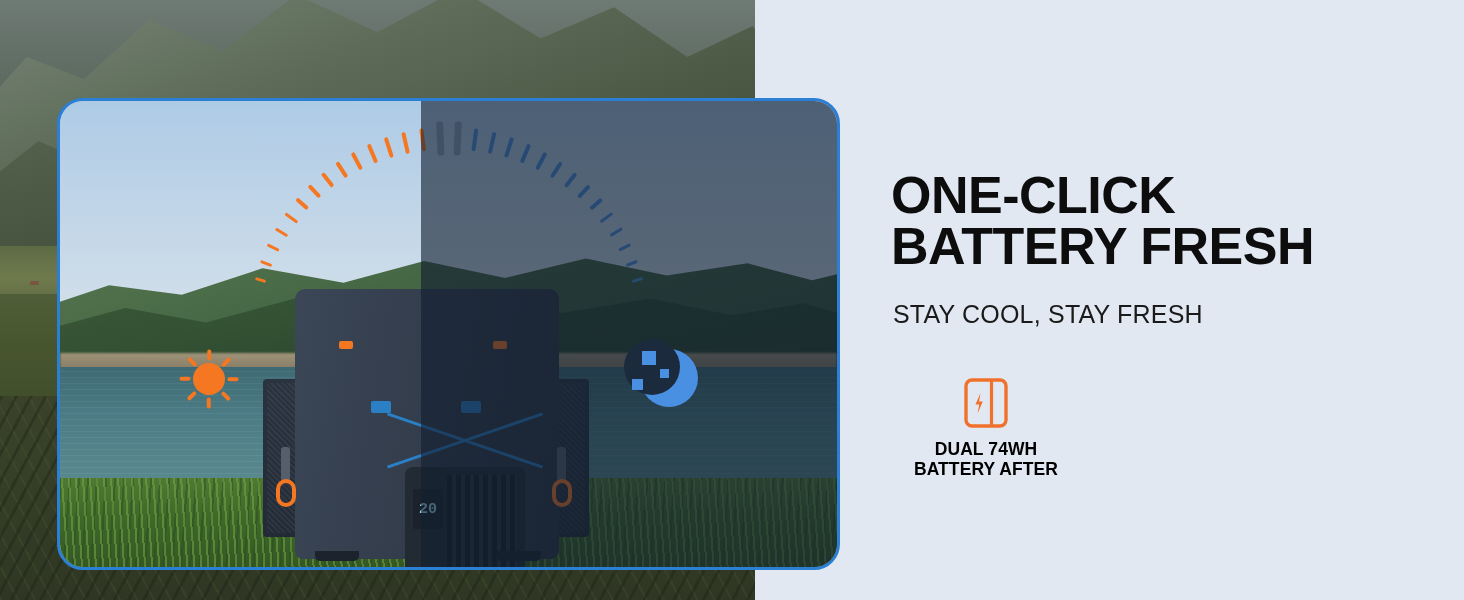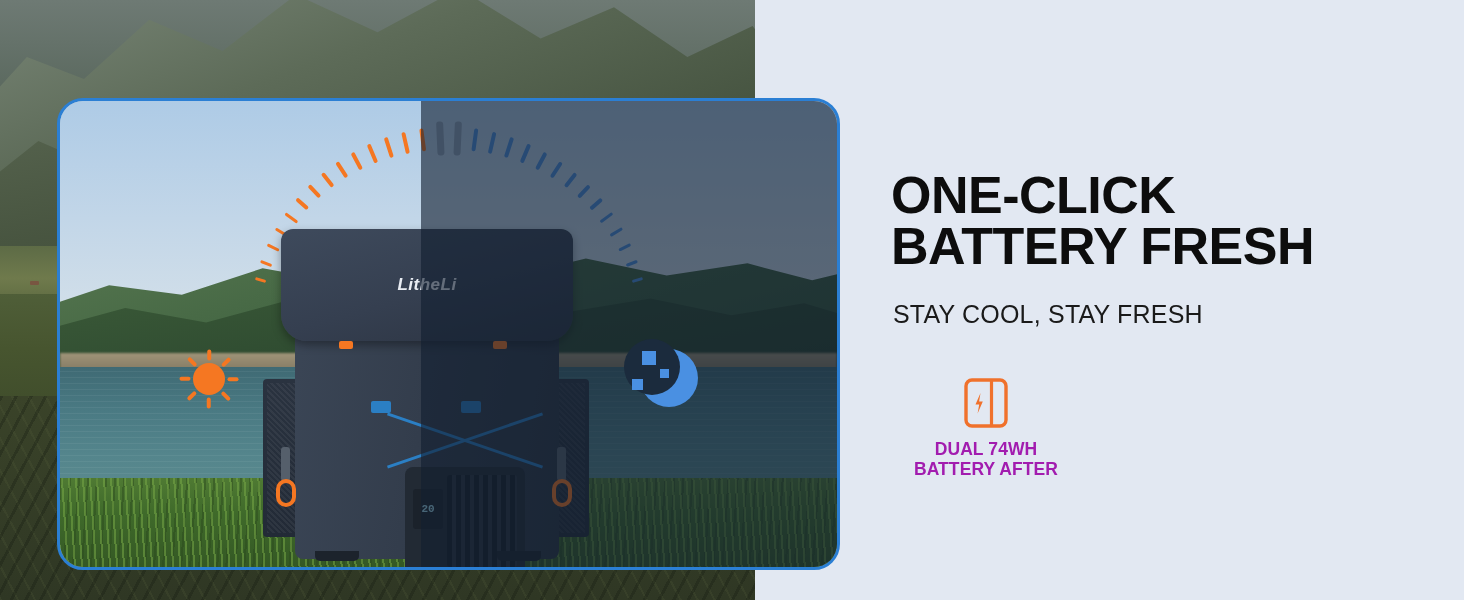--- a/index.html
+++ b/index.html
@@ -191,21 +191,21 @@
     background:#222a34; border-radius:8px;
   }
   .cl-vent:after {
     content:""; position:absolute; left:42px; top:8px; width:70px; height:92px;
     background:repeating-linear-gradient(90deg,#171d25 0 5px,#2b333e 5px 9px);
     border-radius:3px;
   }
   .cl-screen {
     position:absolute; left:8px; top:22px; width:30px; height:40px;
     background:#1b222b; border-radius:3px;
-    color:#9fd8e8; font-size:11px; font-weight:700;
+    color:#9fd8e8; font-size:15px; font-weight:700;
     display:flex; align-items:center; justify-content:center;
     font-family:"Liberation Mono", monospace;
   }
   .cl-strapv {
     position:absolute; top:118px; width:28px; height:168px;
     background:linear-gradient(#2b7fc4 0%,#1e6fb4 100%);
     border-radius:2px;
   }
   .cl-sidepanel {
     position:absolute; top:150px; width:54px; height:158px;
@@ -258,21 +258,21 @@
   }
   .features {
     position:absolute; left:0; top:375px; width:480px;
     display:flex; align-items:flex-start;
   }
   .feat { text-align:center; }
   .feat-1 { width:190px; }
   .feat-2 { width:270px; margin-left:16px; }
   .feat-icon { height:56px; display:flex; align-items:center; justify-content:center; }
   .feat-label {
-    margin-top:8px; color:#a21caf;
+    margin-top:8px; color:#000000;
     font-size:17.5px; font-weight:600; line-height:1.16; letter-spacing:.1px;
   }
 </style>
 </head>
 <body>
 
 <div id="stage">
 
   <div class="panel-bg"></div>
 
@@ -365,23 +365,20 @@
         <div class="cl-vent">
           <div class="cl-screen">20</div>
         </div>
         <div class="cl-strapx">
           <i style="transform:rotate(19deg);"></i>
           <i style="transform:rotate(-19deg);"></i>
         </div>
         <div class="cl-clip" style="left:76px; top:112px;"></div>
         <div class="cl-clip" style="left:166px; top:112px;"></div>
       </div>
-      <div class="cl-lid">
-        <div class="cl-brand">LitheLi</div>
-      </div>
       <div class="cl-knob" style="left:82px; top:112px;"></div>
       <div class="cl-knob" style="left:236px; top:112px;"></div>
       <div class="cl-zip" style="left:24px; top:218px;"></div>
       <div class="cl-pull" style="left:19px; top:250px;"></div>
       <div class="cl-zip" style="left:300px; top:218px;"></div>
       <div class="cl-pull" style="left:295px; top:250px;"></div>
       <div class="cl-foot" style="left:58px;"></div>
       <div class="cl-foot" style="left:240px;"></div>
     </div>
 

